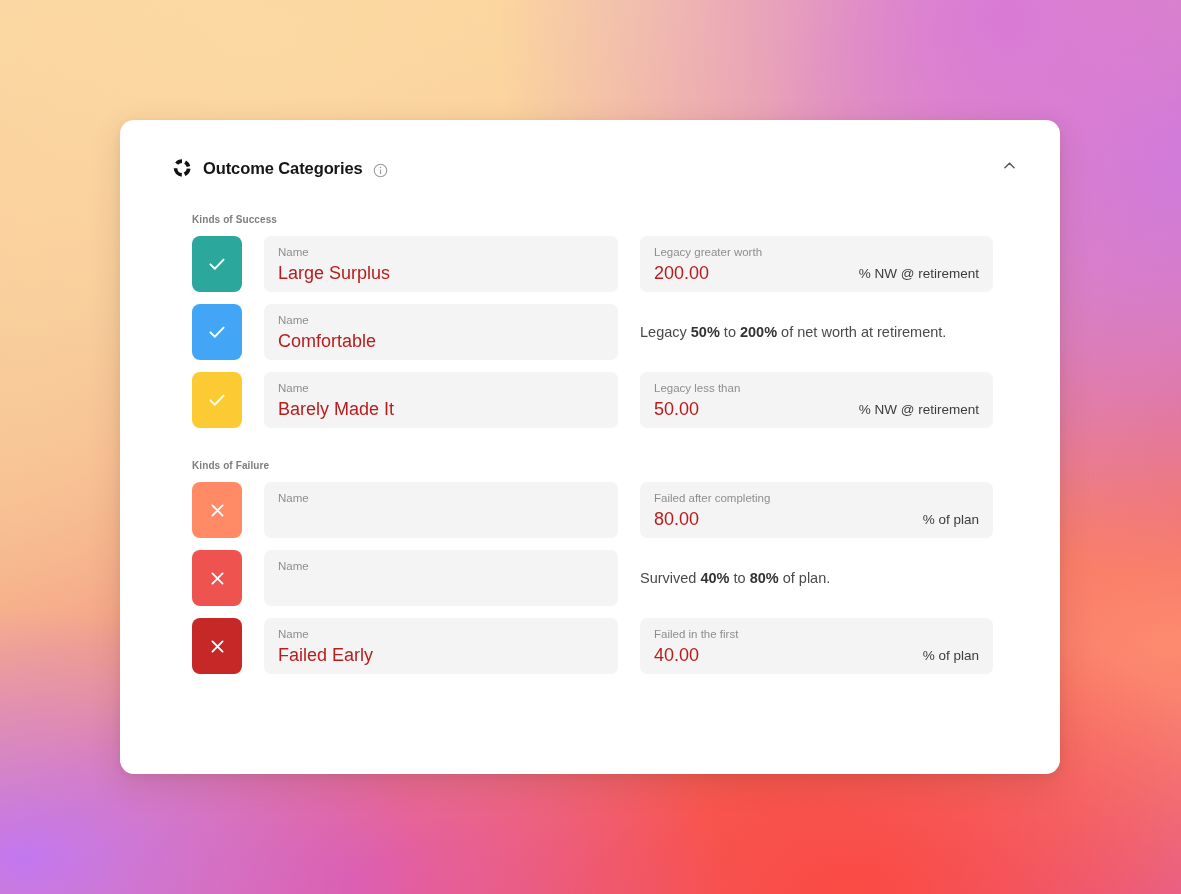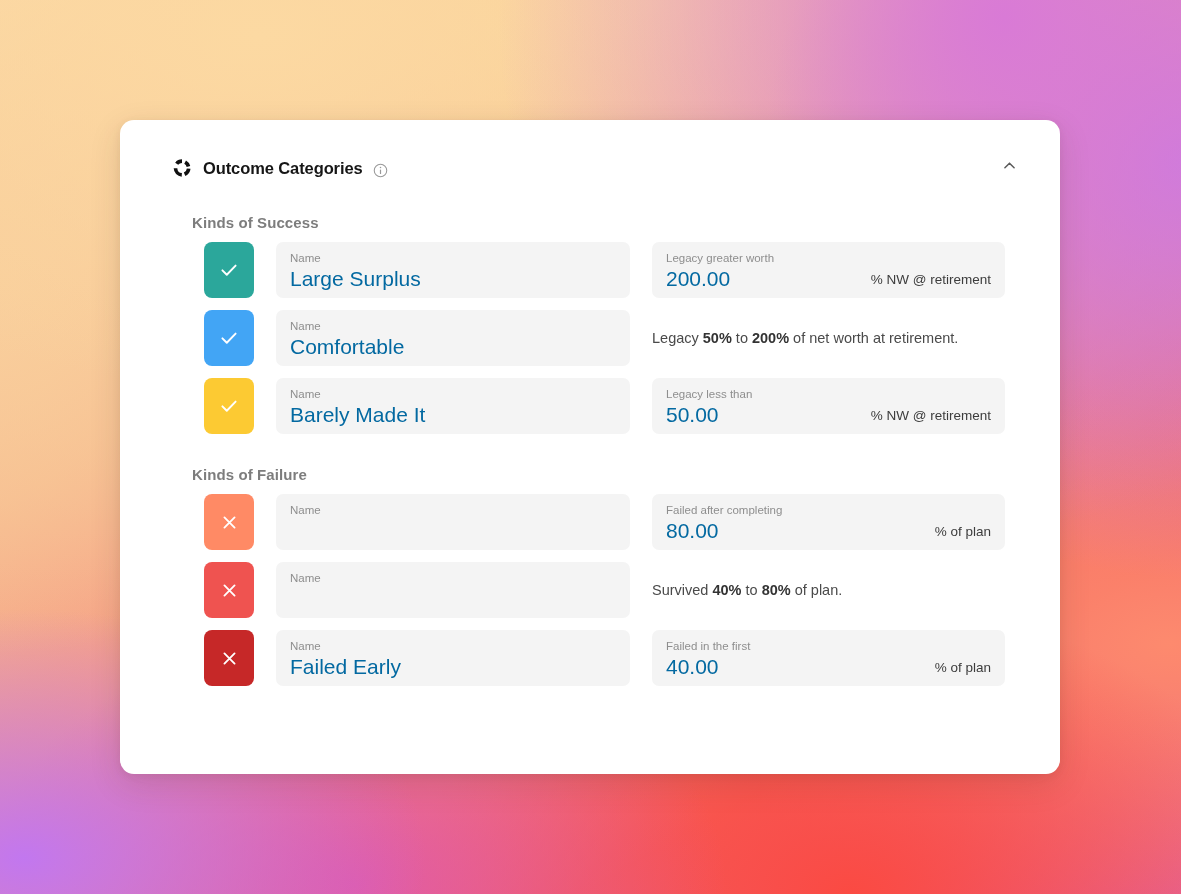--- a/index.html
+++ b/index.html
@@ -86,34 +86,33 @@
     border: none;
     cursor: pointer;
   }
 
   
   .card-body {
     padding: 0 38px 0 72px;
   }
 
   .section-title {
-    font-size: 15px;
+    font-size: 10px;
     font-weight: bold;
     color: #7d7d7d;
     margin: 36px 0 11px 0;
     letter-spacing: 0.1px;
   }
   .section-title.failure { margin-top: 32px; }
 
   .row {
     display: flex;
     align-items: stretch;
     margin-bottom: 12px;
     height: 56px;
-    margin-left: 12px;
   }
 
   .swatch {
     width: 50px;
     height: 56px;
     flex: 0 0 50px;
     border-radius: 8px;
     display: flex;
     align-items: center;
     justify-content: center;
@@ -143,22 +142,22 @@
     width: 353px;
   }
 
   .field-label {
     font-size: 11.5px;
     color: #8e8e8e;
     line-height: 14px;
     display: block;
   }
   .field-value {
-    font-size: 21px;
-    color: #0369a1;
+    font-size: 18px;
+    color: #b91c1c;
     line-height: 24px;
     display: block;
     margin-top: 2px;
   }
   .field-suffix {
     position: absolute;
     right: 14px;
     bottom: 9px;
     font-size: 13.5px;
     color: #3c3c3c;

